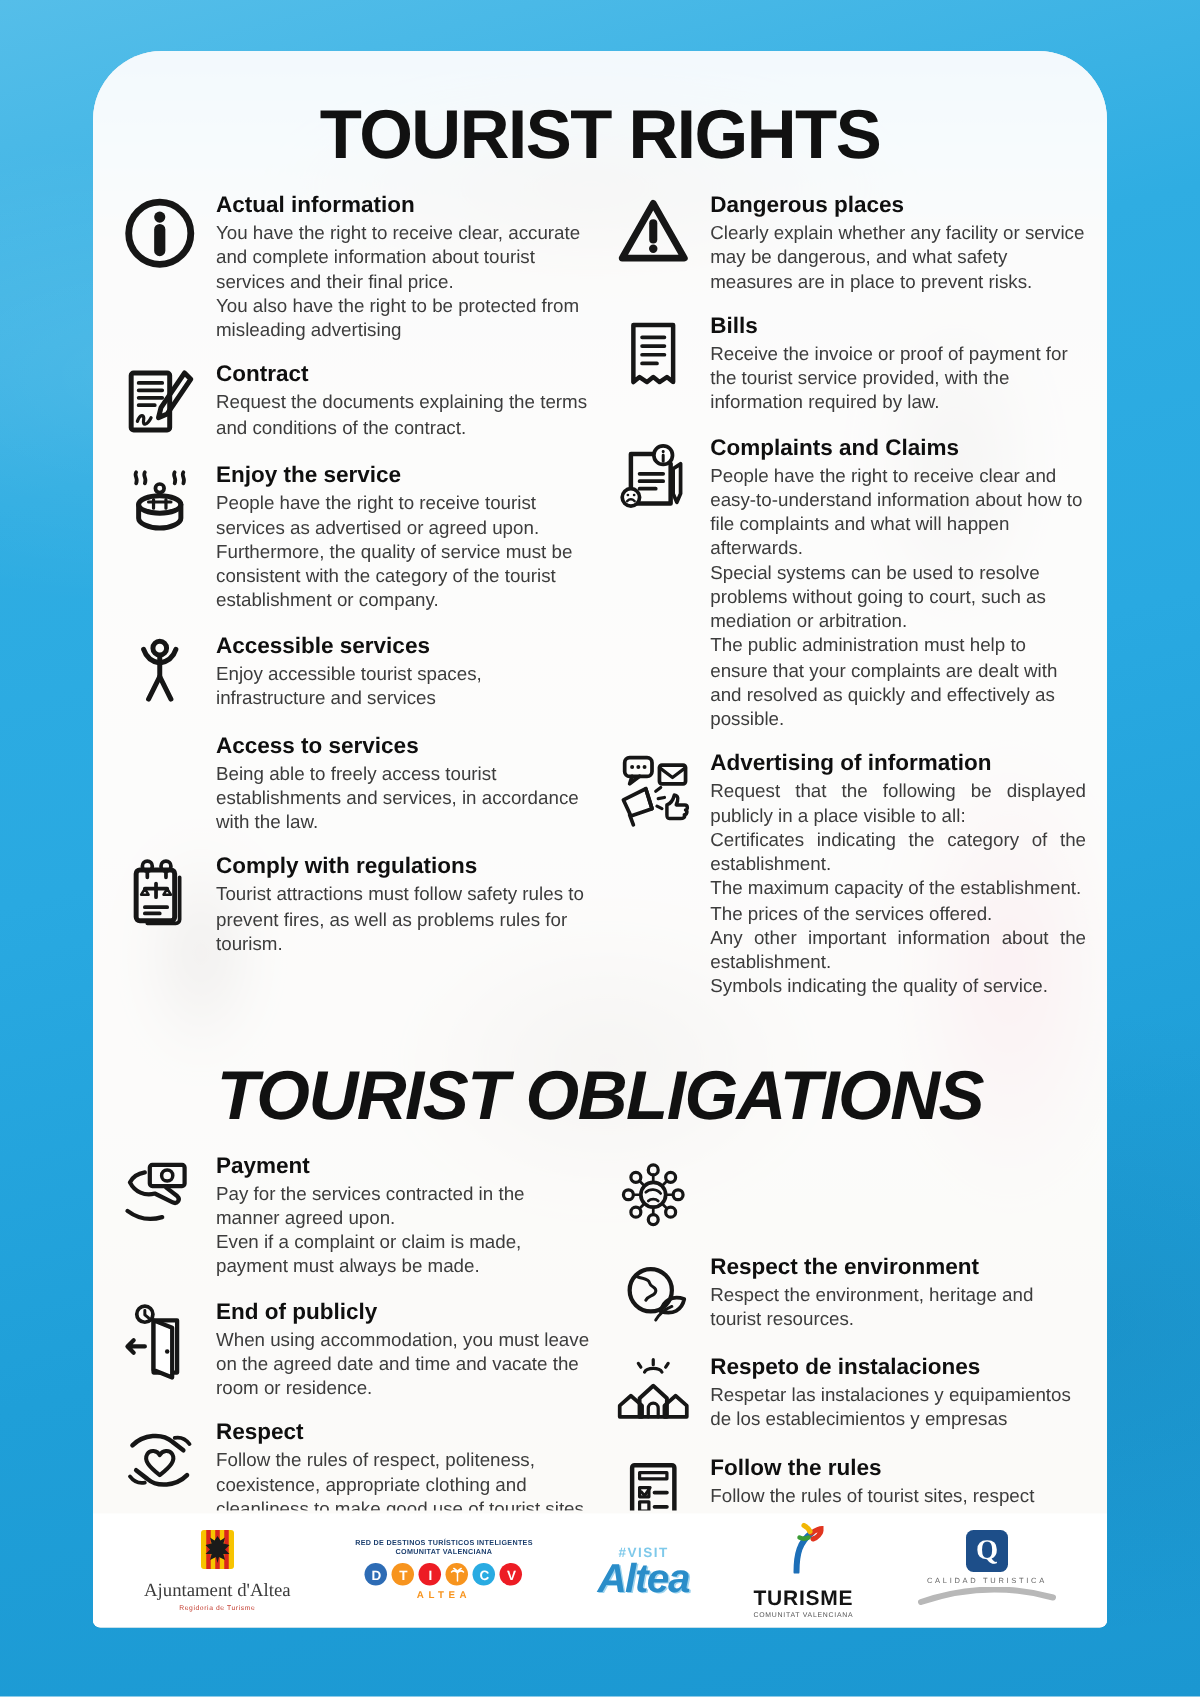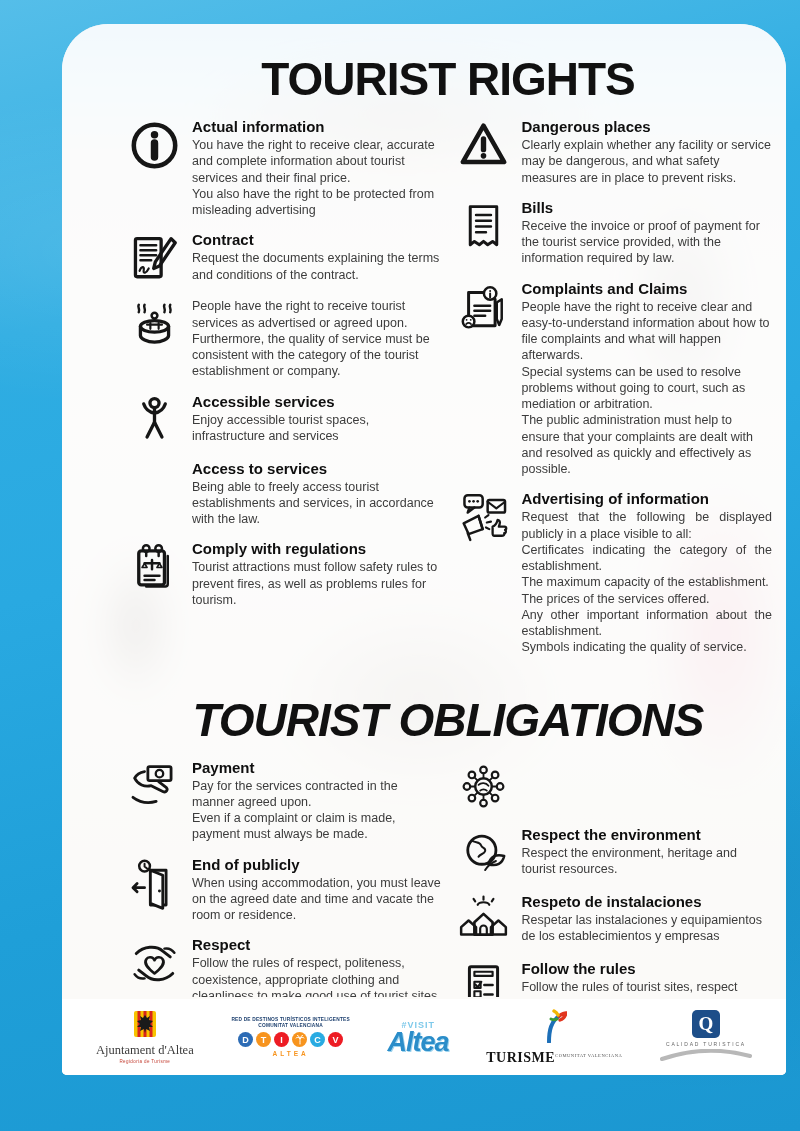--- a/index.html
+++ b/index.html
@@ -9,22 +9,22 @@
     background:linear-gradient(165deg,#55bee9 0%,#2fadε2 25%,#29a9e1 45%,#1f9fd8 70%,#1b97d1 100%);
     background:linear-gradient(165deg,#55bee9 0%,#2fade2 25%,#29a9e1 45%,#1f9fd8 70%,#1b97d1 100%);
     position:relative;
   }
   .frame-texture{position:absolute;inset:0;
     background:
       radial-gradient(420px 220px at 12% 22%, rgba(255,255,255,.10), transparent 70%),
       radial-gradient(500px 300px at 88% 78%, rgba(0,60,100,.10), transparent 70%);
   }
   .card{
-    position:absolute;left:62px;top:24px;width:676px;height:1051px;
-    border-radius:46px 46px 5px 5px;overflow:hidden;background:#f1efec;padding-left:48px;
+    position:absolute;left:62px;top:34px;width:676px;height:1051px;
+    border-radius:46px 46px 5px 5px;overflow:hidden;background:#f1efec;
   }
   .photo{position:absolute;inset:0;
     background:linear-gradient(180deg,#b9ddf0 0%,#cfe7f3 6%,#e9e9e6 13%,#f0eeea 38%,#ebe7e1 68%,#e4ded5 100%);}
   .ph{position:absolute;border-radius:50%;filter:blur(12px);}
   .ph1{right:-10px;top:44%;width:150px;height:300px;background:radial-gradient(closest-side,rgba(222,125,150,.55),transparent);}
   .ph2{left:4%;top:50%;width:90px;height:150px;background:radial-gradient(closest-side,rgba(70,58,50,.38),transparent);}
   .ph3{left:30%;top:55%;width:280px;height:190px;background:radial-gradient(closest-side,rgba(125,115,100,.30),transparent);}
   .ph4{left:18%;top:2%;width:420px;height:140px;background:radial-gradient(closest-side,rgba(185,160,140,.35),transparent);}
   .ph5{right:6%;top:16%;width:120px;height:220px;background:radial-gradient(closest-side,rgba(110,100,95,.28),transparent);}
   .overlay{position:absolute;inset:0;background:rgba(255,255,255,.82);}
@@ -50,21 +50,21 @@
   .aj-sub{font-size:4.5px;color:#c23b2e;margin-top:1px;letter-spacing:.4px;}
   .dti-top{font-size:4.8px;font-weight:bold;color:#1c3f6e;letter-spacing:.2px;text-align:center;line-height:1.35;}
   .dti-row{display:flex;gap:3px;margin-top:3px;}
   .dti-circle{width:15px;height:15px;border-radius:50%;display:flex;align-items:center;justify-content:center;
     color:#fff;font-size:9px;font-weight:bold;}
   .dti-bottom{font-size:6.5px;font-weight:bold;color:#f7941e;letter-spacing:3px;margin-top:3px;}
   .visit-tag{font-size:9px;font-weight:bold;color:#7ec9ea;letter-spacing:1px;align-self:flex-start;margin-left:14px;}
   .visit-name{font-size:27px;font-weight:bold;font-style:italic;color:#2a8dc9;line-height:.9;
     text-shadow:1px 1px 0 #9fd4ee;letter-spacing:-1px;}
   .tur-wrap{display:flex;align-items:center;gap:4px;}
-  .tur-col{display:flex;flex-direction:row;font-family:Liberation Serif, serif;}
+  .tur-col{display:flex;flex-direction:column;}
   .tur-name{font-size:14px;font-weight:bold;color:#141414;letter-spacing:.5px;line-height:1;}
   .tur-sub{font-size:4.6px;color:#555;letter-spacing:.5px;margin-top:1.5px;}
   .q-badge{width:28px;height:28px;background:#1d4e89;border-radius:5px;display:flex;align-items:center;justify-content:center;
     color:#fff;font-family:"Liberation Serif",serif;font-size:19px;font-weight:bold;}
   .q-cap{font-size:5px;color:#666;letter-spacing:1.8px;margin-top:3px;}
 </style>
 </head>
 <body>
 
 <div class="frame-texture"></div>
@@ -118,20 +118,21 @@
     <div class="icon">
               <svg viewBox="0 0 64 64" fill="none" stroke="#161616" stroke-width="4" stroke-linecap="round" stroke-linejoin="round">
                 <path d="M13 7c-2 3 2 5 0 9M20 7c-2 3 2 5 0 9M44 7c-2 3 2 5 0 9M51 7c-2 3 2 5 0 9" stroke-width="3"></path>
                 <circle cx="32" cy="20" r="3.5" stroke-width="3"></circle>
                 <ellipse cx="32" cy="33" rx="17" ry="7"></ellipse>
                 <path d="M23 31h18M27 29v7M37 29v7" stroke-width="2.6"></path>
                 <path d="M15 33v11c0 4 8 8 17 8s17-4 17-8V33"></path>
               </svg>
             </div>
     <div class="txt">
+      <div class="ititle">Enjoy the service</div>
       <div class="ibody">People have the right to receive tourist services as advertised or agreed upon. Furthermore, the quality of service must be consistent with the category of the tourist establishment or company.</div>
     </div>
   </div>
 
   <div class="item">
     <div class="icon">
               <svg viewBox="0 0 64 64" fill="none" stroke="#161616" stroke-width="4" stroke-linecap="round" stroke-linejoin="round">
                 <circle cx="32" cy="11" r="5.5"></circle>
                 <path d="M32 18v16"></path>
                 <path d="M32 23c-6-1-11-5-13-11M32 23c6-1 11-5 13-11"></path>

